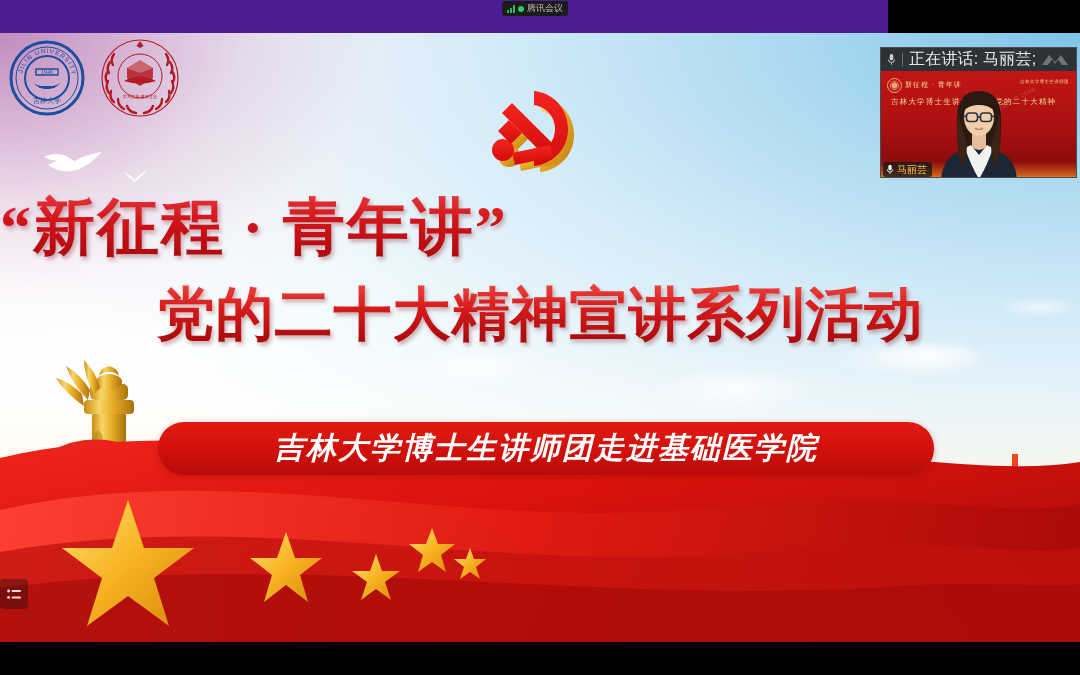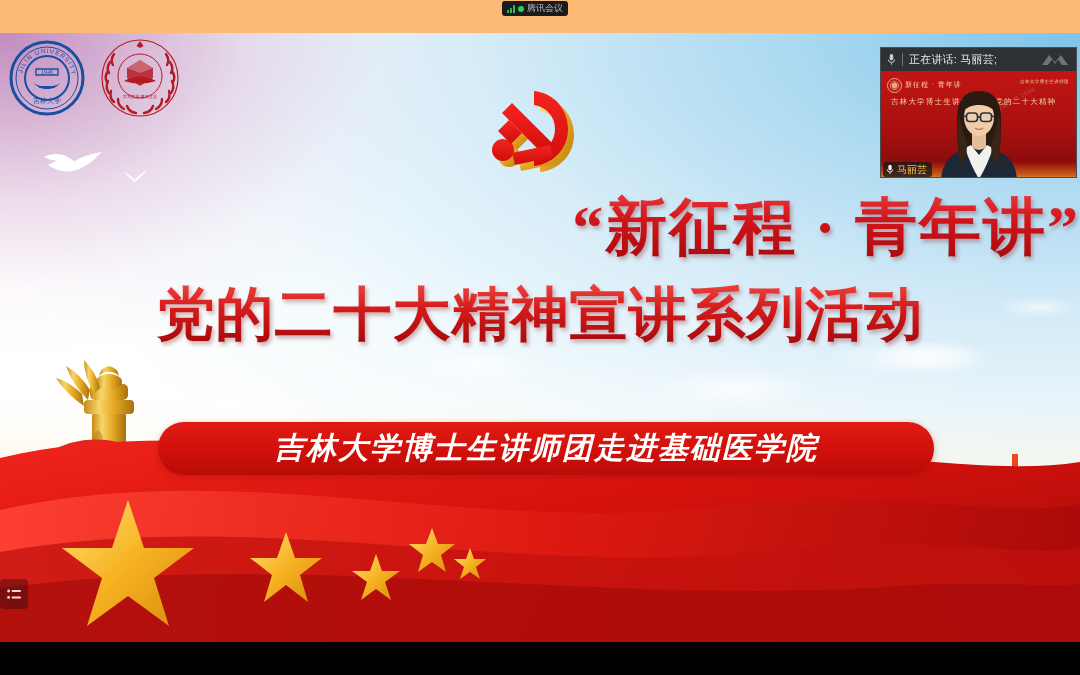--- a/index.html
+++ b/index.html
@@ -17,22 +17,22 @@
     width: 1080px;
     height: 675px;
     background: #000;
     overflow: hidden;
   }
 
   
   .topbar {
     position: absolute;
     left: 0; top: 0;
-    width: 1080px; height: 33px;
-    background: #fdba74;
+    width: 888px; height: 33px;
+    background: #4c1d95;
     z-index: 40;
   }
   .meeting-badge {
     position: absolute;
     left: 502px; top: 1px;
     height: 15px;
     display: flex;
     align-items: center;
     gap: 3px;
     padding: 0 5px;
@@ -119,21 +119,21 @@
 
   
   .party-emblem {
     position: absolute; left: 484px; top: 54px;
     z-index: 12;
   }
 
   
   .title-main {
     position: absolute; left: 0; top: 159px; width: 1080px;
-    text-align: right;
+    text-align: left;
     font-family: "Liberation Serif", "DejaVu Serif", serif;
     font-weight: bold;
     font-size: 62px;
     letter-spacing: 2px;
     line-height: 1.15;
     color: #cf1218;
     background: linear-gradient(to bottom, #e9383c 0%, #d2151b 38%, #a8080d 100%);
     -webkit-background-clip: text;
     background-clip: text;
     -webkit-text-fill-color: transparent;
@@ -227,21 +227,21 @@
     height: 23px;
     background: #2e3136;
     display: flex; align-items: center;
     padding-left: 6px;
     gap: 6px;
   }
   .vh-mic { width: 9px; height: 13px; }
   .vh-div { width: 1px; height: 13px; background: #6d7076; }
   .vh-label {
     color: #e7e9ec;
-    font-size: 11px;
+    font-size: 16px;
     white-space: nowrap;
     letter-spacing: .2px;
   }
   .vh-logo {
     position: absolute; right: 7px; top: 5px;
     width: 28px; height: 13px;
   }
   .video-body {
     position: relative;
     width: 100%;

